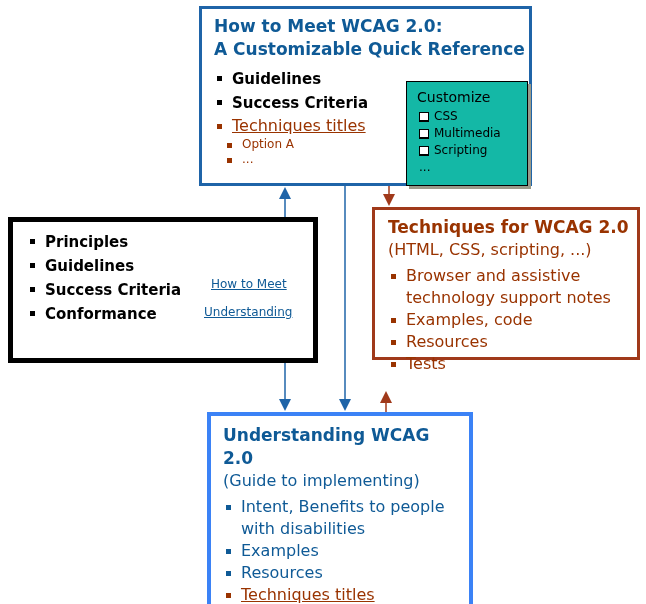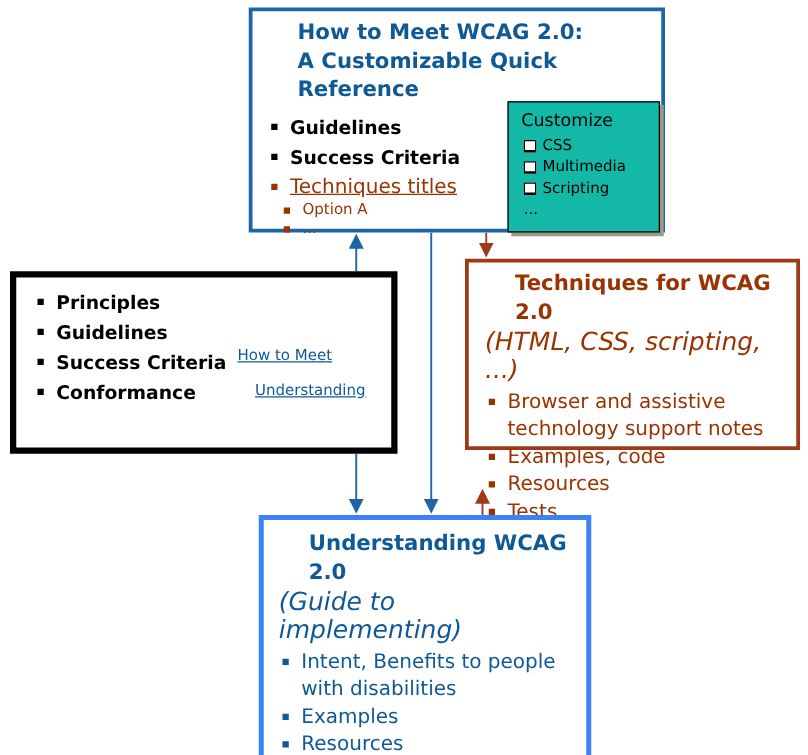--- a/index.html
+++ b/index.html
@@ -7,22 +7,22 @@
          font-family: "DejaVu Sans", sans-serif; }
   .box { position: absolute; box-sizing: border-box; background: #fff; }
   .blue-t { color: #0F5A96; }
   .brown-t { color: #993300; }
   #box-quickref { left: 199px; top: 6px; width: 333px; height: 180px; border: 3px solid #1F64A8; }
   #box-standard { left: 8px; top: 217px; width: 310px; height: 146px; border: 5px solid #000; }
   #box-techniques { left: 372px; top: 207px; width: 268px; height: 153px; border: 3px solid #A0391A; }
   #box-understanding { left: 207px; top: 412px; width: 266px; height: 225px; border: 4px solid #3b82f6; }
   #customize { position: absolute; left: 406px; top: 81px; width: 122px; height: 105px; box-sizing: border-box;
                background: #14b8a6; border: 1px solid #000; box-shadow: 3px 3px 0 #9A9A8A; }
-  .title { font-weight: bold; font-size: 17px; line-height: 23px; margin-left: 24px; }
-  .subtitle { font-style: italic; font-size: 20px; line-height: 22px; }
+  .title { font-weight: bold; font-size: 17px; line-height: 23px; }
+  .subtitle { font-size: 16px; line-height: 22px; }
   ul.sq { list-style: none; margin: 0; padding: 0; }
   ul.sq li { position: relative; padding-left: 18px; }
   ul.sq li::before { content: ""; position: absolute; left: 3px; width: 5px; height: 5px; background: currentColor; }
   .bold-list li { font-weight: bold; font-size: 15px; line-height: 24px; color: #000; }
   .bold-list li::before { top: 9px; width: 6px; height: 6px; }
   .reg-list li { font-size: 16px; line-height: 22px; padding-left: 12px; }
   .reg-list li::before { top: 9px; left: 1px; width: 5px; height: 5px; }
   .link-u { text-decoration: underline; }
   .sub-list li { font-size: 12px; line-height: 15px; padding-left: 12px; color: #993300; }
   .sub-list li::before { top: 6px; left: 1px; width: 4px; height: 4px; }
@@ -89,21 +89,21 @@
 <div class="box" id="box-standard">
   <div style="margin: 8px 0 0 14px;">
     <ul class="sq bold-list">
       <li>Principles</li>
       <li>Guidelines</li>
       <li>Success Criteria</li>
       <li>Conformance</li>
     </ul>
   </div>
 </div>
-<span class="side-link" style="left:190px; top:277px;">How to Meet</span>
+<span class="side-link" style="left:211px; top:277px;">How to Meet</span>
 <span class="side-link" style="left:204px; top:305px;">Understanding</span>
 
 <div class="box" id="box-techniques">
   <div style="margin: 6px 8px 0 13px;" class="brown-t">
     <div class="title">Techniques for WCAG 2.0</div>
     <div class="subtitle">(HTML, CSS, scripting, ...)</div>
     <ul class="sq reg-list" style="margin-top:4px;">
       <li>Browser and assistive technology support notes</li>
       <li>Examples, code</li>
       <li>Resources</li>

